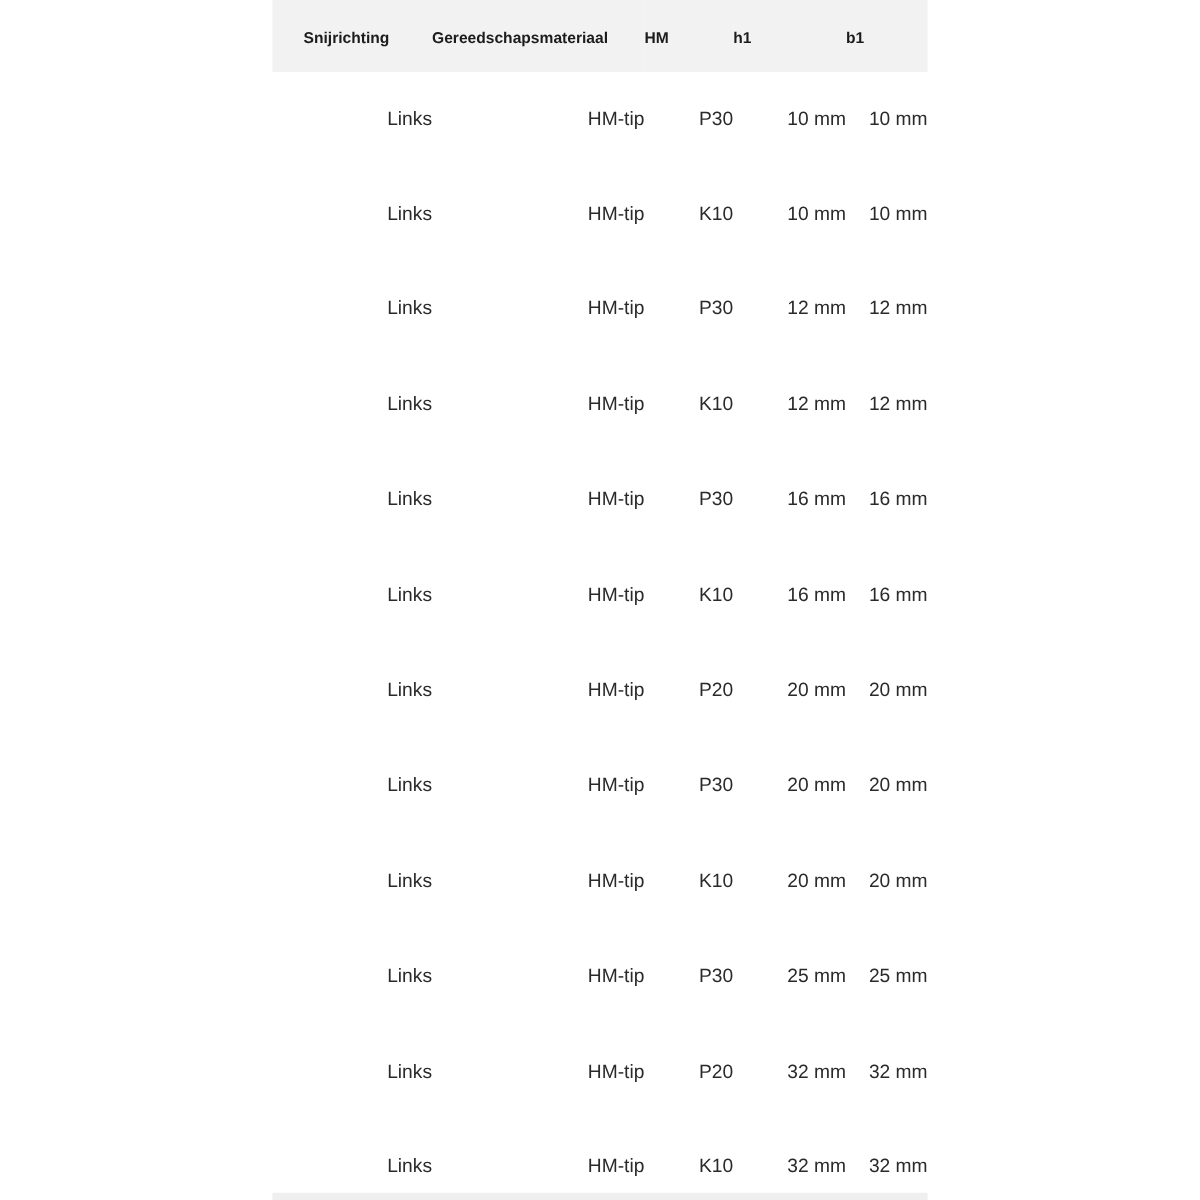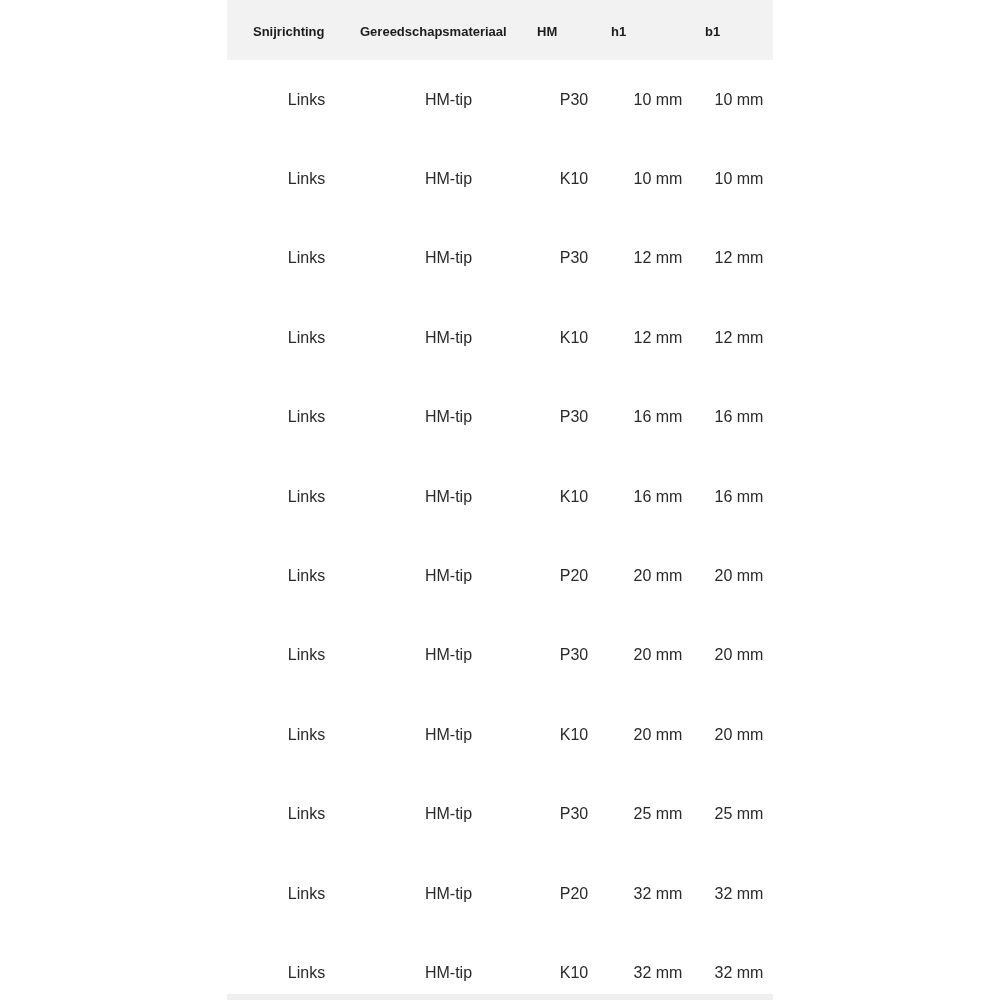--- a/index.html
+++ b/index.html
@@ -44,21 +44,21 @@
     color: var(--header-text, #1c1c1c);
     text-align: left;
     vertical-align: middle;
     padding: 3px 0 0 0;
   }
   td {
     height: 79.4px;
     font-size: 16px;
     font-weight: 400;
     color: var(--body-text, #2a2a2a);
-    text-align: center;
+    text-align: right;
     vertical-align: middle;
     padding: 0;
     background: var(--page-bg, #ffffff);
   }
   th:first-child,
   td:first-child {
     padding-left: 26px;
   }
   .bottom-strip {
     position: absolute;

